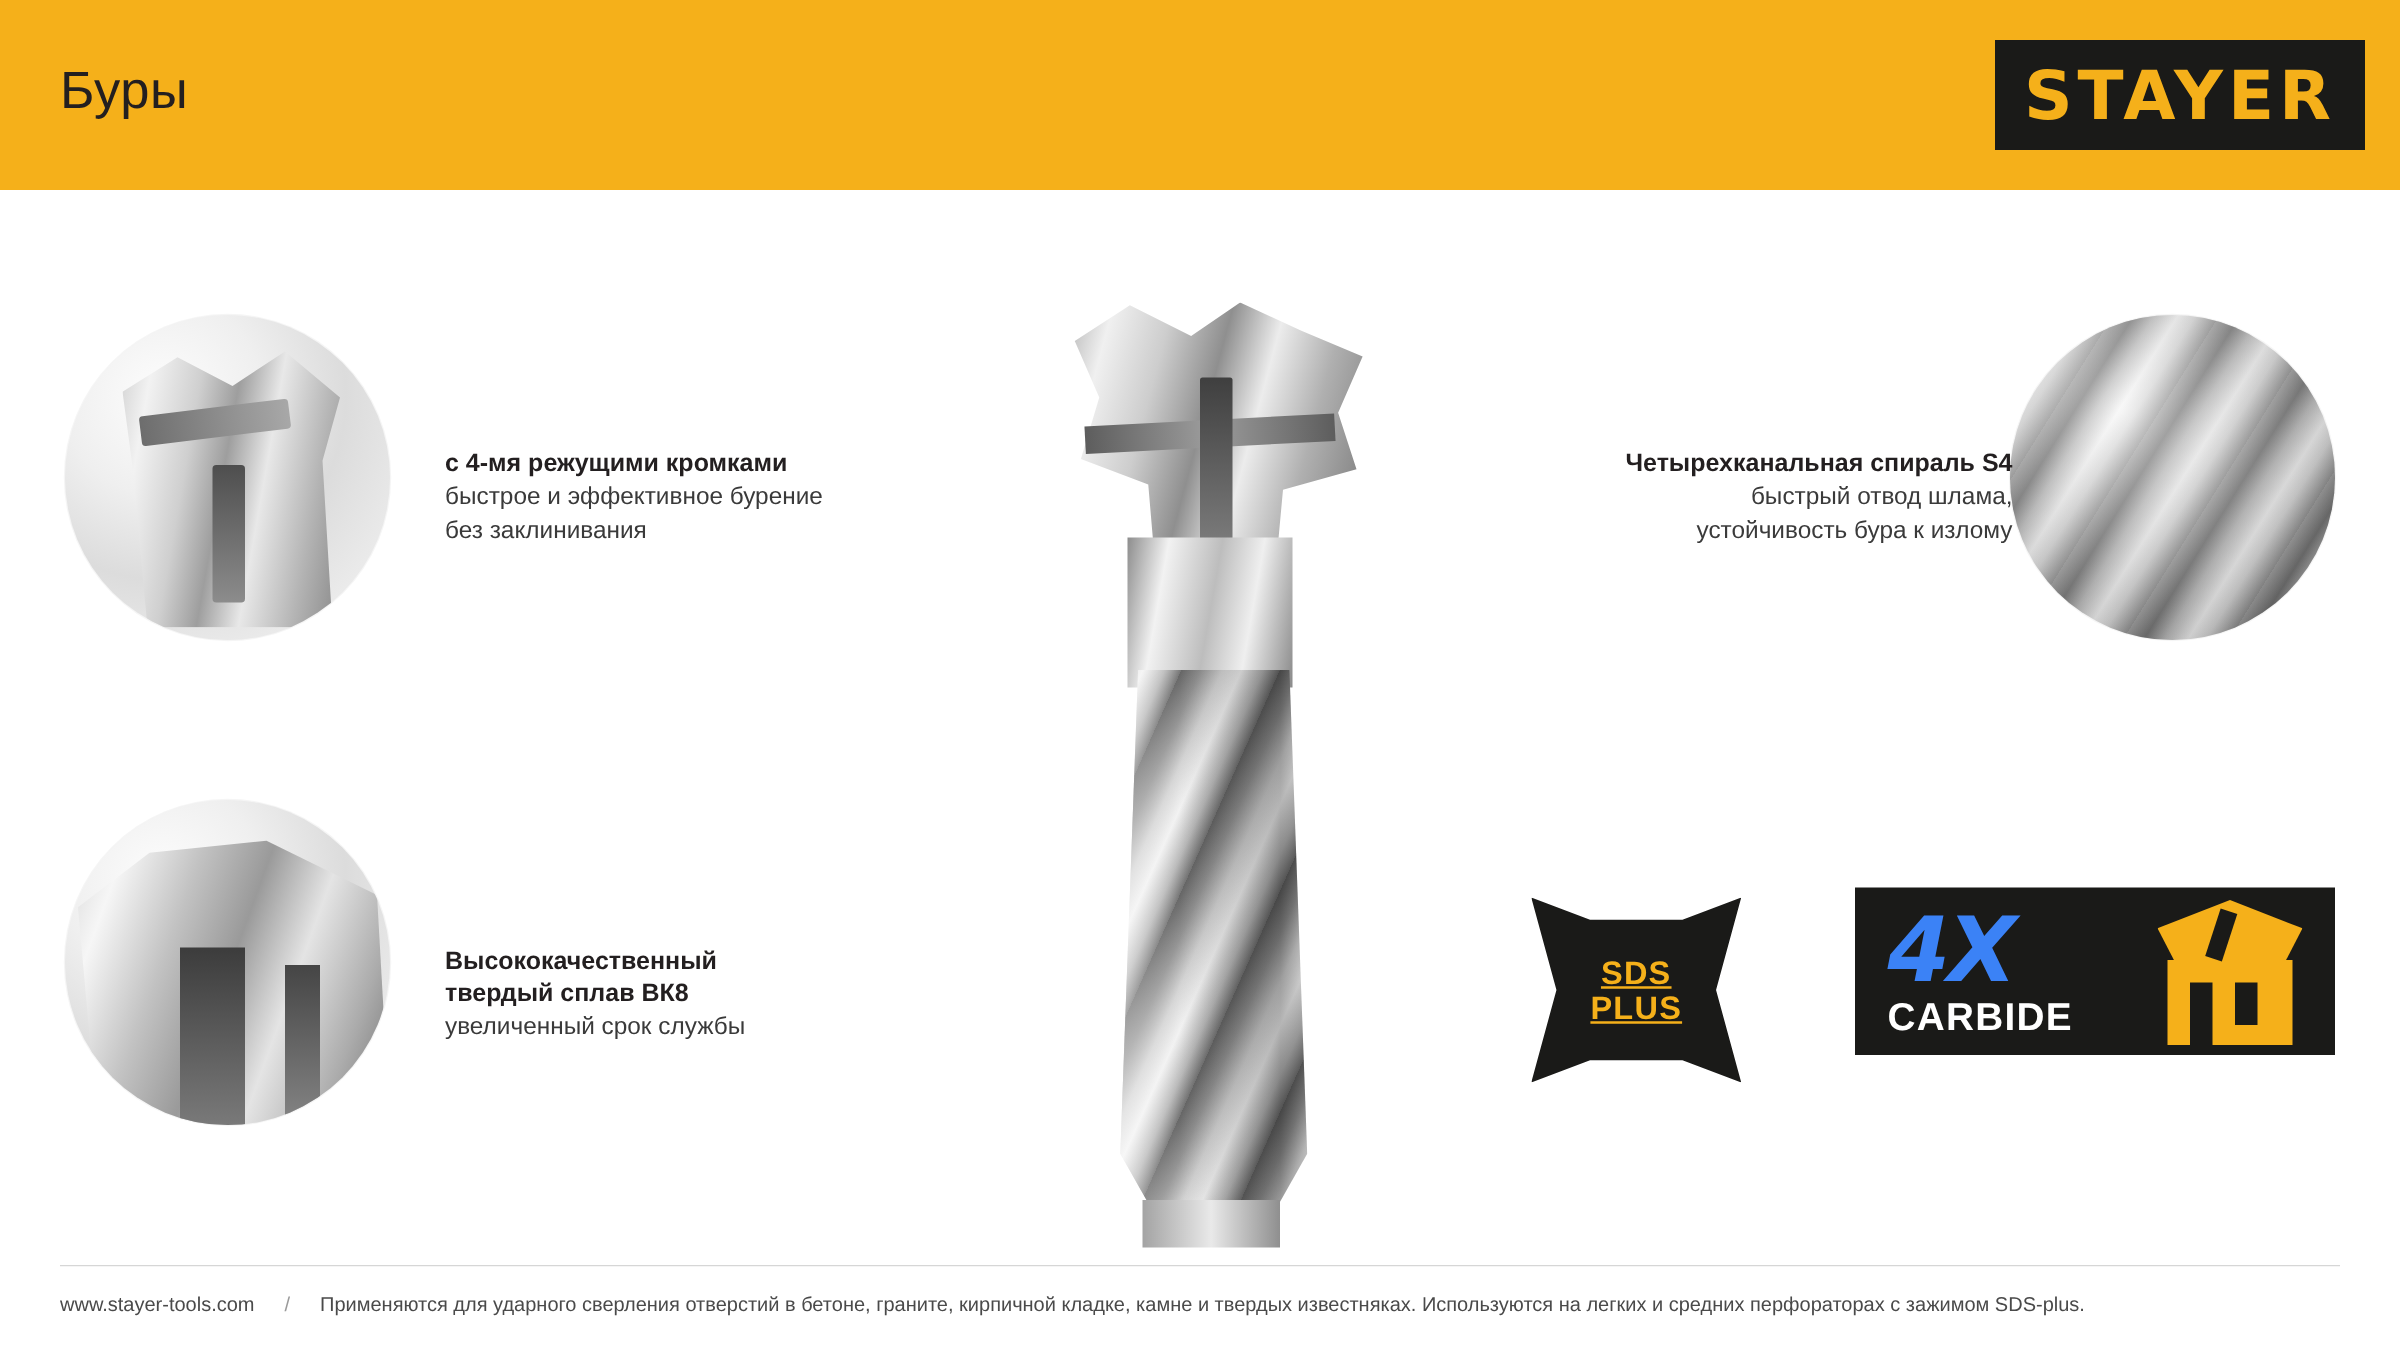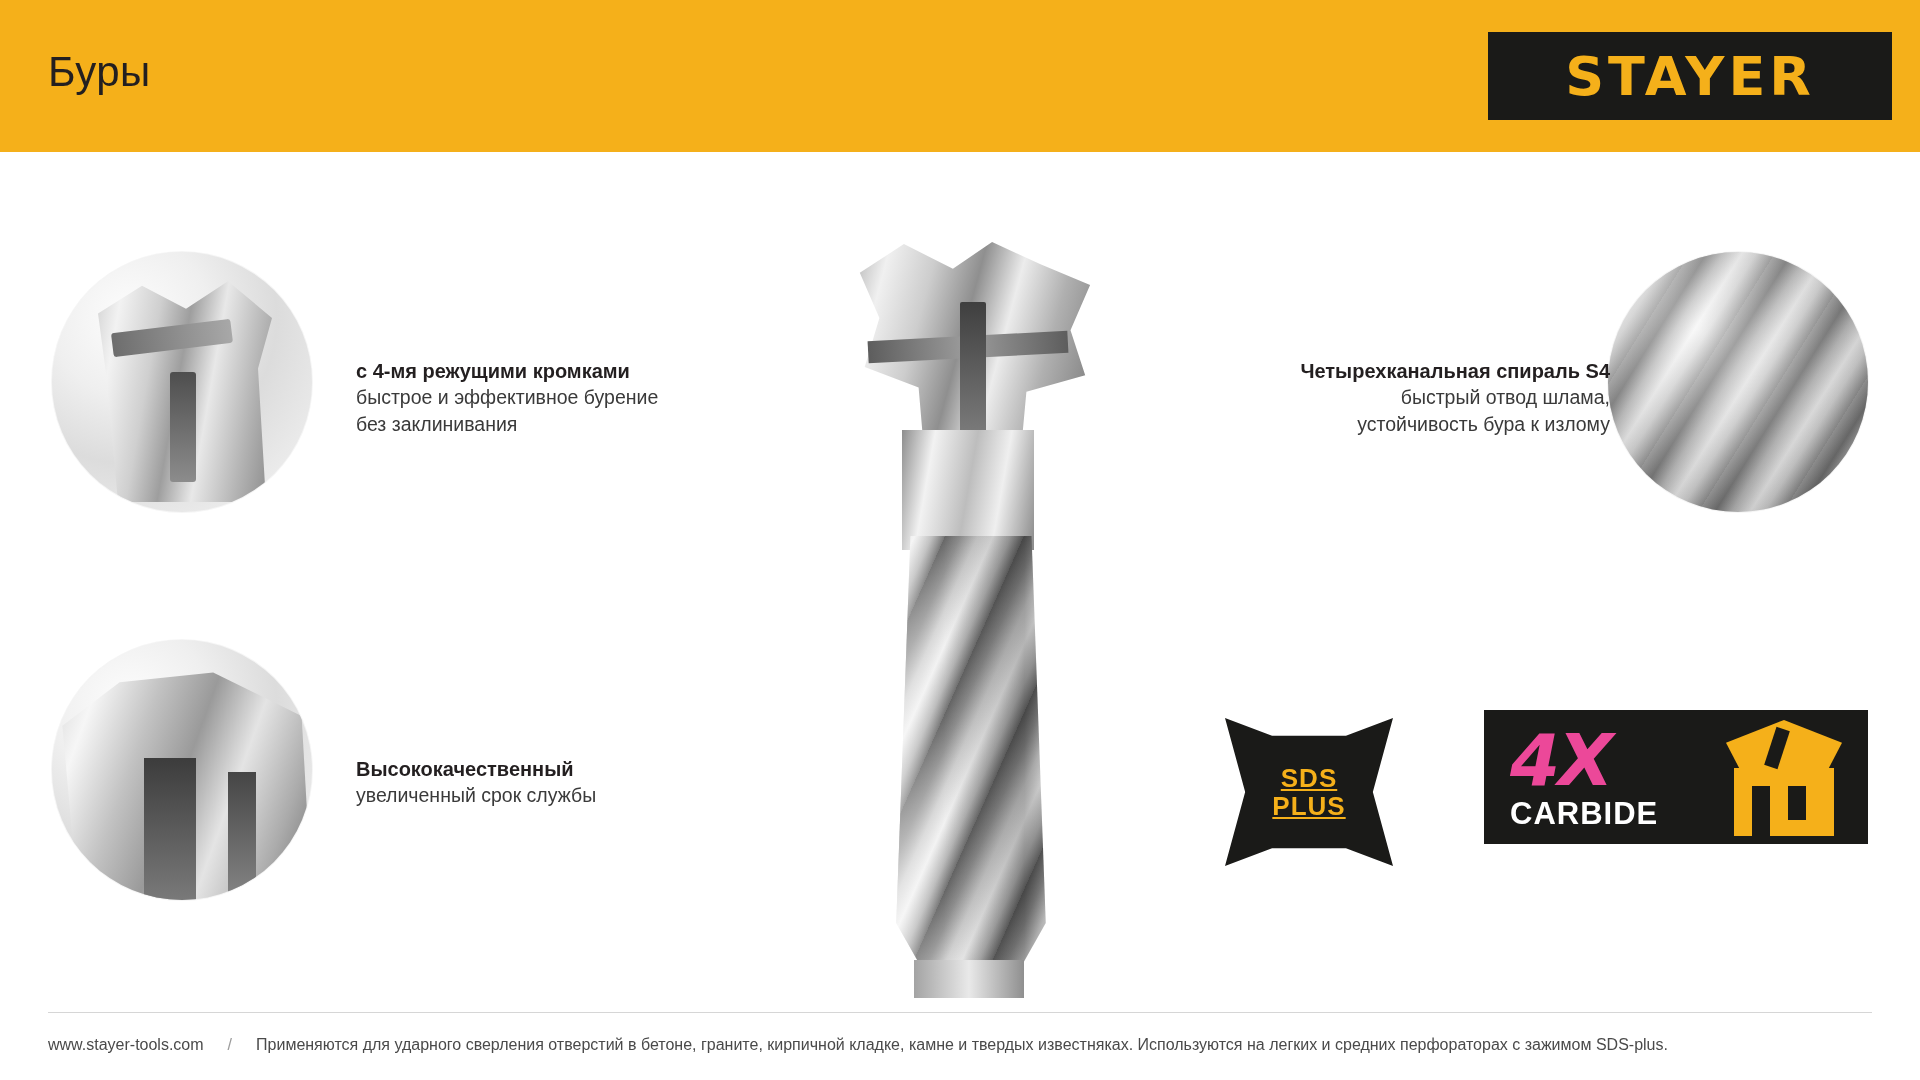--- a/index.html
+++ b/index.html
@@ -30,21 +30,21 @@
     top: 48px;
     font-size: 42px;
     font-weight: normal;
     color: #231f20;
     letter-spacing: 0.5px;
   }
   .brand-box {
     position: absolute;
     right: 28px;
     top: 32px;
-    width: 404px;
+    width: 296px;
     height: 88px;
     background: #1a1a18;
     display: flex;
     align-items: center;
     justify-content: center;
   }
   .brand-text {
     color: #f5b01a;
     font-size: 54px;
     font-weight: bold;
@@ -245,21 +245,21 @@
     height: 134px;
     background: #1a1a18;
   }
   .carbide-4x {
     position: absolute;
     left: 26px;
     top: 8px;
     font-size: 72px;
     font-weight: bold;
     font-style: italic;
-    color: #ec4899;
+    color: #3b82f6;
     letter-spacing: -2px;
     font-family: "DejaVu Sans", sans-serif;
   }
   .carbide-word {
     position: absolute;
     left: 26px;
     top: 86px;
     font-size: 31px;
     font-weight: bold;
     color: #ffffff;
@@ -359,20 +359,21 @@
 </div>
 
 <div class="feature feat-1">
   <span class="title">с 4-мя режущими кромками</span>
   <span class="sub">быстрое и эффективное бурение</span>
   <span class="sub">без заклинивания</span>
 </div>
 
 <div class="feature feat-2">
   <span class="title">Высококачественный</span>
+  <span class="title">твердый сплав ВК8</span>
   <span class="sub">увеличенный срок службы</span>
 </div>
 
 <div class="feature feat-3">
   <span class="title">Четырехканальная спираль S4</span>
   <span class="sub">быстрый отвод шлама,</span>
   <span class="sub">устойчивость бура к излому</span>
 </div>
 
 <div class="drill">

